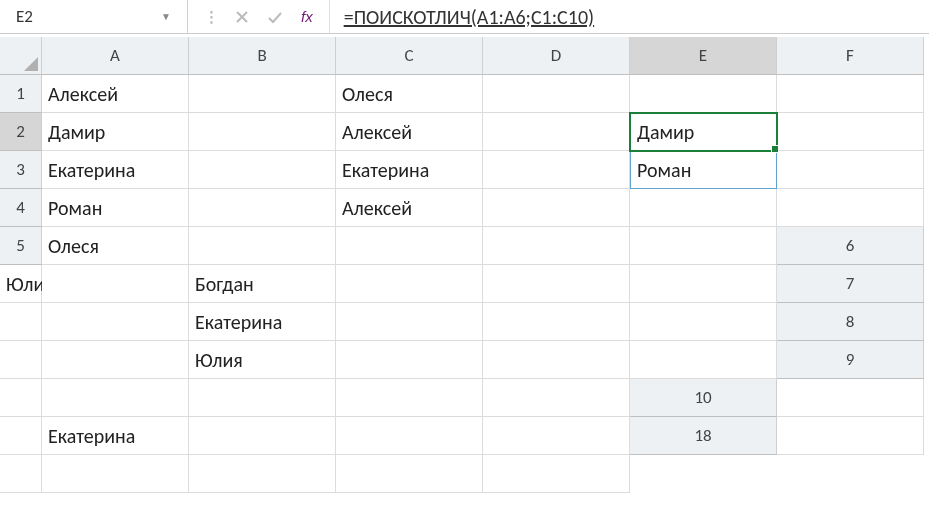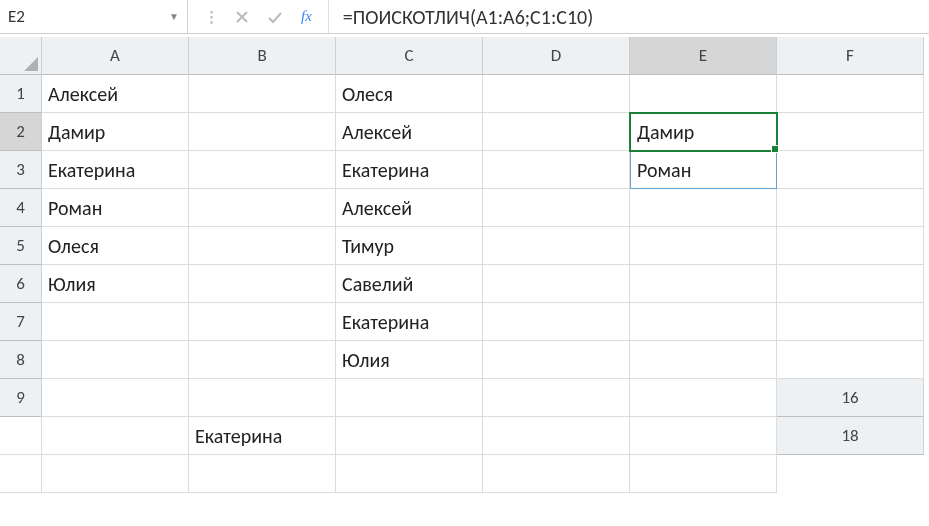--- a/index.html
+++ b/index.html
@@ -9,36 +9,36 @@
     display: flex;
     align-items: stretch;
     height: 34px;
     border-bottom: 1px solid #ccc;
     background: #fff;
   }
   .name-box {
     width: 188px;
     display: flex;
     align-items: center;
-    padding: 0 8px;
+    padding: 0 16px;
     border-right: 1px solid #d0d0d0;
     justify-content: space-between;
     font-size: 17px;
   }
   .name-box .dd { color: #888; font-size: 10px; }
   .fb-group {
     display: flex; align-items: center; gap: 18px;
     padding: 0 16px;
     border-right: 1px solid #e0e0e0;
   }
   .fb-icon { color: #bbb; font-size: 15px; display:flex; align-items:center; }
-  .fb-icon.dark { color:#3b82f6; font-style: italic; font-family: Liberation Serif, serif; }
+  .fb-icon.dark { color:#701a75; font-style: italic; font-family: Liberation Sans, sans-serif; }
   .formula-text {
     flex: 1; display:flex; align-items:center;
-    padding: 0 14px; font-size: 20px; color:#333;
+    padding: 0 14px; font-size: 20px; color:#333;text-decoration:underline;
   }
 
   .sheet { display: grid;
     grid-template-columns: 42px repeat(6, 147px);
     grid-auto-rows: 38px;
     border-top: 3px solid #fff;
   }
   .hdr {
     background: #eef1f4;
     border-right: 1px solid #cfcfcf;
@@ -163,33 +163,30 @@
       <span>Алексей</span>
     </div>
     <div class="cell"></div>
     <div class="cell"></div>
     <div class="cell"></div>
     <div class="hdr row">5</div>
     <div class="cell">
       <span>Олеся</span>
     </div>
     <div class="cell"></div>
-    <div class="cell">
-      <span>Тимур</span>
-    </div>
     <div class="cell"></div>
     <div class="cell"></div>
     <div class="cell"></div>
     <div class="hdr row">6</div>
     <div class="cell">
       <span>Юлия</span>
     </div>
     <div class="cell"></div>
     <div class="cell">
-      <span>Савелий</span>
+      <span>Богдан</span>
     </div>
     <div class="cell"></div>
     <div class="cell"></div>
     <div class="cell"></div>
     <div class="hdr row">7</div>
     <div class="cell"></div>
     <div class="cell"></div>
     <div class="cell">
       <span>Екатерина</span>
     </div>
@@ -204,21 +201,21 @@
     </div>
     <div class="cell"></div>
     <div class="cell"></div>
     <div class="cell"></div>
     <div class="hdr row">9</div>
     <div class="cell"></div>
     <div class="cell"></div>
     <div class="cell"></div>
     <div class="cell"></div>
     <div class="cell"></div>
-    <div class="hdr row">16</div>
+    <div class="hdr row">10</div>
     <div class="cell"></div>
     <div class="cell"></div>
     <div class="cell">
       <span>Екатерина</span>
     </div>
     <div class="cell"></div>
     <div class="cell"></div>
     <div class="cell"></div>
     <div class="hdr row">18</div>
     <div class="cell"></div>

